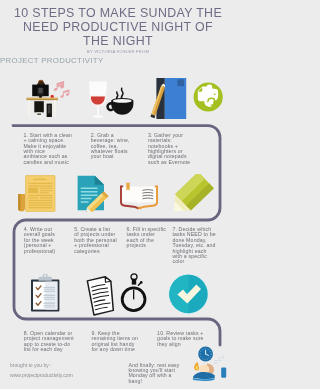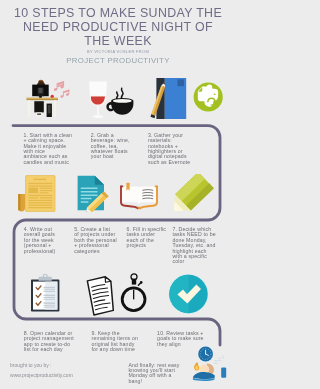--- a/index.html
+++ b/index.html
@@ -3,35 +3,35 @@
 <meta charset="utf-8">
 <style>
   html,body{margin:0;padding:0;}
   body{width:236px;height:389px;background:#ececec;font-family:"Liberation Sans",sans-serif;overflow:hidden;position:relative;-webkit-font-smoothing:antialiased;}
   #page{position:absolute;left:0;top:0;width:236px;height:343px;}
   .abs{position:absolute;}
 
   .title{left:0;top:6px;width:236px;text-align:center;font-size:12.4px;line-height:14px;
          color:#6f6c85;letter-spacing:0.35px;font-weight:400;}
   .byline{left:0;top:48.5px;width:236px;text-align:center;font-size:4.0px;letter-spacing:0.3px;color:#9197a8;}
-  .brand{left:0;top:55.5px;width:236px;text-align:center;font-size:7.8px;letter-spacing:0.35px;color:#93a3ab;}
+  .brand{left:0;top:55.5px;width:236px;text-align:left;font-size:7.8px;letter-spacing:0.35px;color:#93a3ab;}
 
   .cap{font-size:5.2px;line-height:5.42px;color:#6e6e76;letter-spacing:0.15px;white-space:nowrap;}
 
   .footl{left:10.1px;top:360.3px;font-size:5.0px;line-height:10.0px;color:#8e8e96;letter-spacing:0.0px;}
   .footr{left:128.4px;top:362.5px;width:50px;font-size:5.2px;line-height:5.42px;color:#6e6e76;letter-spacing:0.15px;white-space:nowrap;}
 </style>
 </head>
 <body>
 
 <div id="page">
   <div class="abs title">
     <div>10 STEPS TO MAKE SUNDAY THE</div>
     <div>NEED PRODUCTIVE NIGHT OF</div>
-    <div>THE WEEK</div>
+    <div>THE NIGHT</div>
   </div>
   <div class="abs byline">BY VICTORIA VOSLER FROM</div>
   <div class="abs brand">PROJECT PRODUCTIVITY</div>
 
   <svg class="abs" style="left:0;top:0" width="236" height="389" viewBox="0 0 236 389">
     <path d="M13,125.6 H208 a12,12 0 0 1 12,12 V208 a12,12 0 0 1 -12,12 H26 a12,12 0 0 0 -12,12 V307 a12,12 0 0 0 12,12 H208 a12,12 0 0 1 12,12 V345" fill="none" stroke="#6b6480" stroke-width="2.8" stroke-linecap="round"></path>
   </svg>
 
   <svg class="abs" style="left:26px;top:78px" width="46" height="42" viewBox="0 0 46 42">
 

